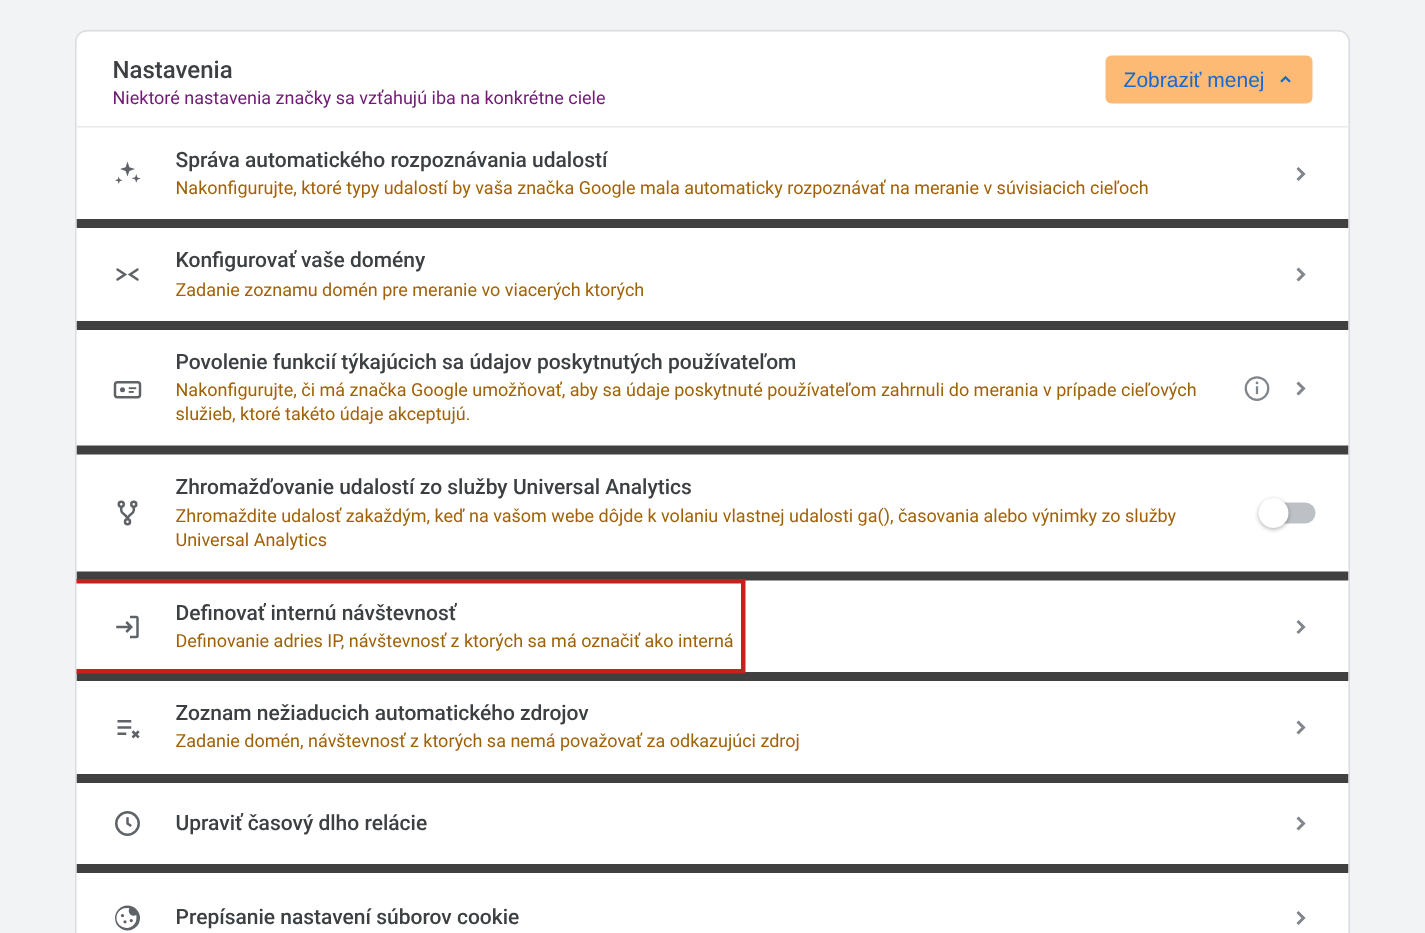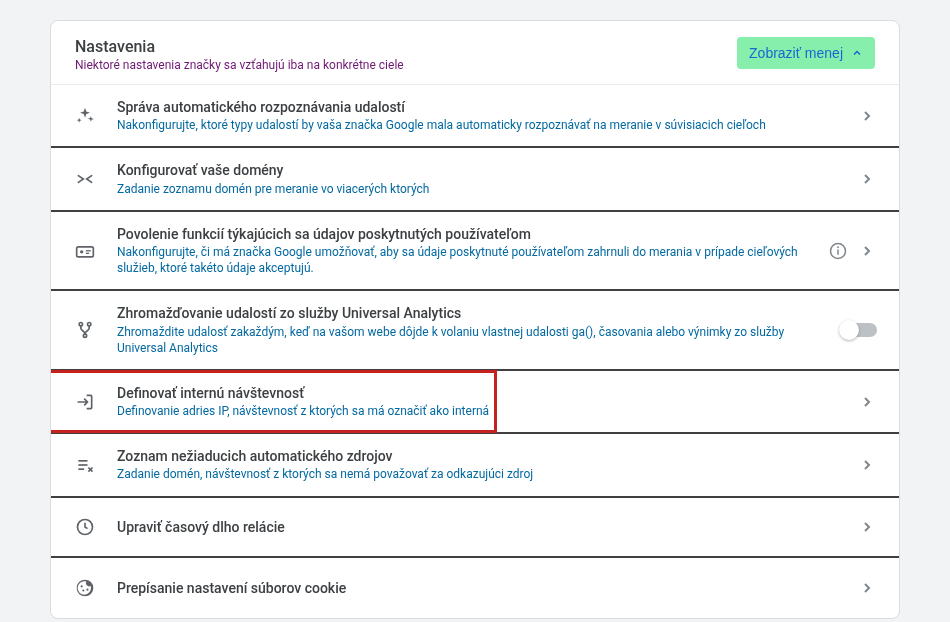--- a/index.html
+++ b/index.html
@@ -29,40 +29,40 @@
       font-size: 16px;
       font-weight: 500;
       color: #3c4043;
       margin-bottom: 2px;
     }
     .card-header-text p {
       font-size: 12px;
       color: #701a75;
     }
     .collapse-btn {
-      background: #86efac;
+      background: #fdba74;
       color: #1967d2;
       border: none;
       border-radius: 4px;
       padding: 8px 12px;
       font-size: 14px;
       font-weight: 500;
       cursor: pointer;
       display: inline-flex;
       align-items: center;
       gap: 8px;
     }
     .settings-list {
       border-top: 1px solid #e8eaed;
     }
     .setting-row {
       display: flex;
       align-items: center;
       padding: 13px 22px;
-      border-bottom: 2px solid #404040;
+      border-bottom: 6px solid #404040;
       cursor: pointer;
       position: relative;
       min-height: 60px;
     }
     .setting-row:last-child { border-bottom: none; }
     .row-icon {
       width: 24px;
       height: 24px;
       flex-shrink: 0;
       color: #5f6368;
@@ -77,21 +77,21 @@
       padding-right: 10px;
     }
     .row-title {
       font-size: 14px;
       font-weight: 500;
       color: #3c4043;
       line-height: 1.3;
     }
     .row-desc {
       font-size: 12px;
-      color: #0369a1;
+      color: #a16207;
       line-height: 1.35;
       margin-top: 1px;
     }
     .row-trailing {
       display: flex;
       align-items: center;
       gap: 10px;
       flex-shrink: 0;
     }
     .chevron {

